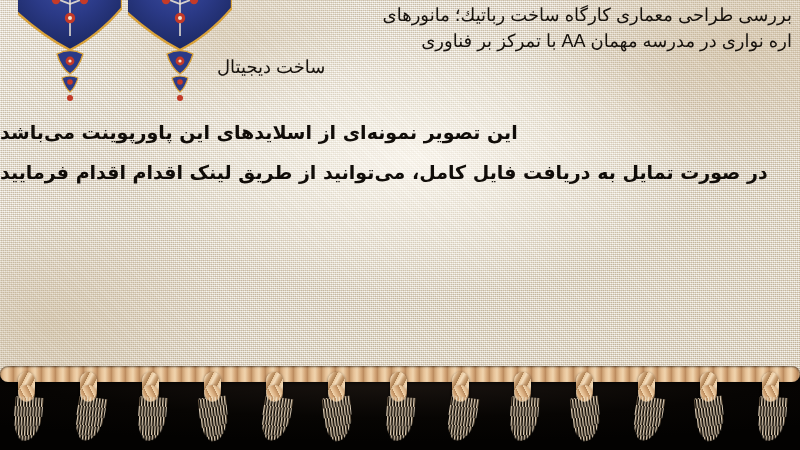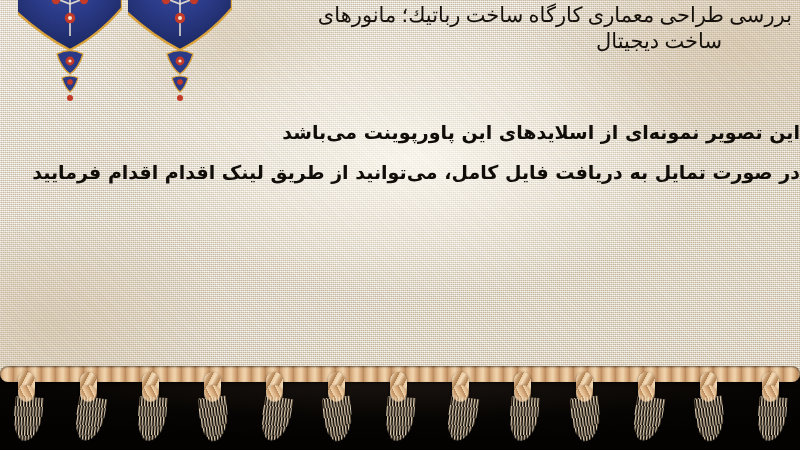--- a/index.html
+++ b/index.html
@@ -69,38 +69,38 @@
   
   .title-block {
     position: absolute;
     right: 8px;
     top: 2px;
     width: 575px;
     text-align: center;
     direction: rtl;
   }
   .title-line {
-    font-family: Liberation Serif, serif;
-    font-size: 21px;
+    font-family: Liberation Sans, sans-serif;
+    font-size: 18px;
     line-height: 26px;
     color: #16110c;
     white-space: nowrap;
     letter-spacing: 0px;
   }
   .title-line.l1 { text-align: right; }
   .title-line.l2 { text-align: right; }
-  .title-line.l3 { text-align: right; padding-right: 70px; }
+  .title-line.l3 { text-align: left; padding-right: 70px; }
 
   
   .body-block {
     position: absolute;
     right: 0;
     left: 0;
     top: 112px;
-    text-align: right;
+    text-align: left;
     direction: rtl;
   }
   .body-line {
     font-family: "DejaVu Sans", "Liberation Sans", sans-serif;
     font-size: 19px;
     line-height: 40px;
     color: #100c08;
     white-space: nowrap;
     font-weight: 600;
   }
@@ -297,20 +297,21 @@
         <path d="M -8 24 Q 0 20 8 24 Q 5 34 0 38 Q -5 34 -8 24 Z" fill="#2b3a87" stroke="#d9a23a" stroke-width="1.1"></path>
         <circle cx="0" cy="28" r="2.8" fill="#c43a28"></circle>
         <circle cx="0" cy="44" r="3.0" fill="#c43a28"></circle>
       </g>
     </svg>
 
   </div>
 
   <div class="title-block">
     <div class="title-line l1">بررسی طراحی معماری کارگاه ساخت رباتیك؛ مانورهای</div>
+    <div class="title-line l2">اره نواری در مدرسه مهمان AA با تمرکز بر فناوری</div>
     <div class="title-line l3">ساخت دیجیتال</div>
   </div>
 
   <div class="body-block">
     <div class="body-line">این تصویر نمونه‌ای از اسلایدهای این پاورپوینت می‌باشد</div>
     <div class="body-line">در صورت تمایل به دریافت فایل کامل، می‌توانید از طریق لینک اقدام اقدام فرمایید</div>
   </div>
 
   <div class="black-field"></div>
   <div class="fringe-shadow"></div>

